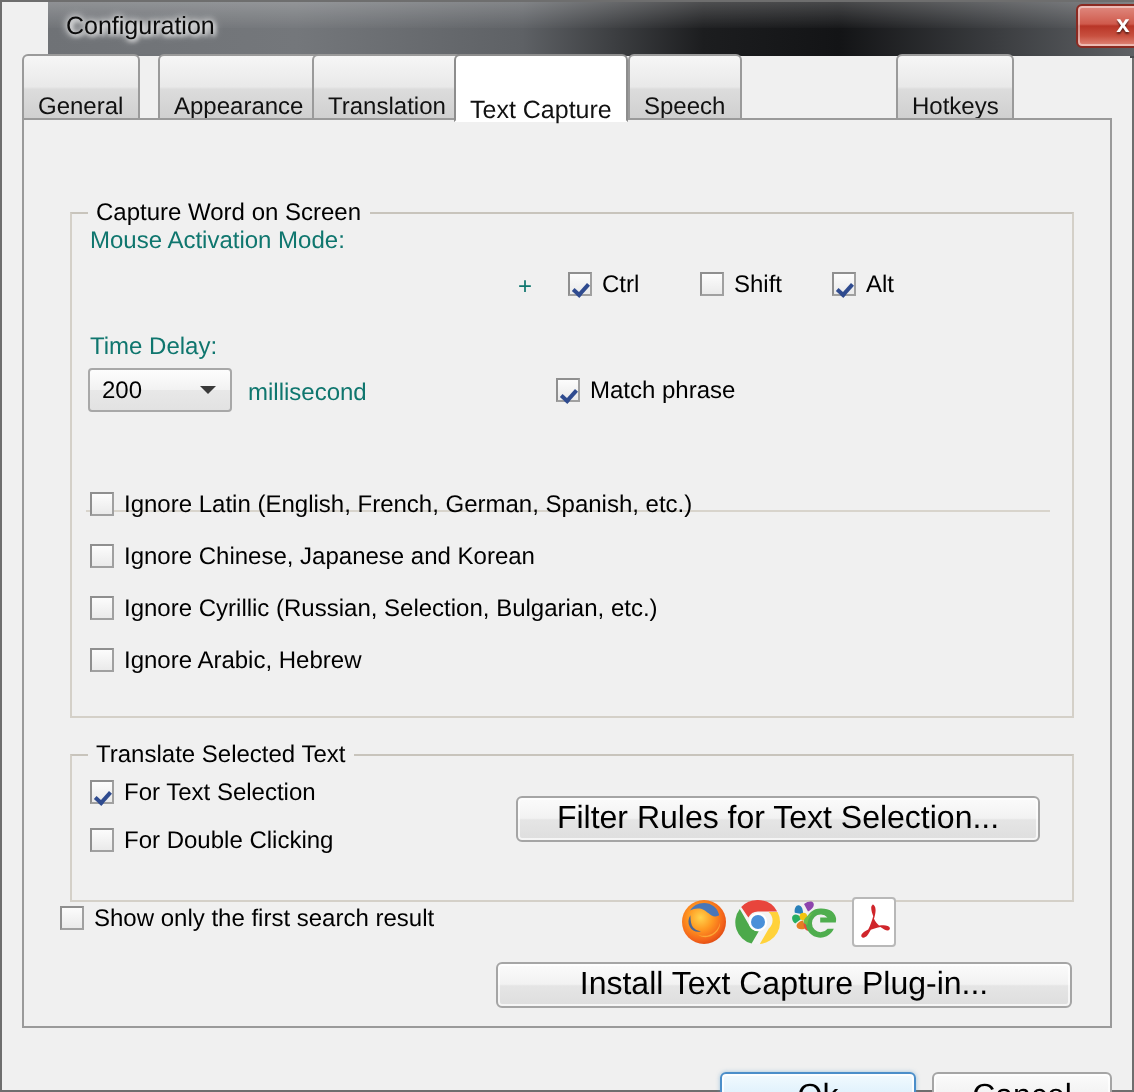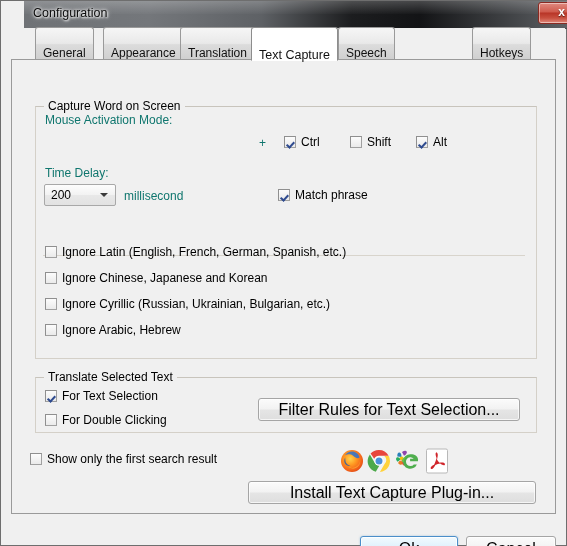--- a/index.html
+++ b/index.html
@@ -122,21 +122,20 @@
     line-height: 19px;
     font-size: 12px;
     color: #111;
     background: linear-gradient(to bottom, #f6f6f6 0%, #e9e9e9 48%, #dcdcdc 52%, #cfcfcf 100%);
     border: 1px solid #9a9a9a;
     border-bottom: none;
     border-top-left-radius: 3px;
     border-top-right-radius: 3px;
     white-space: nowrap;
     cursor: default;
-    margin-left: 24px;
   }
   .tab.active {
     height: 25px;
     bottom: -1px;
     line-height: 22px;
     background: #ffffff;
     border: 1px solid #8d8d8d;
     border-bottom: 1px solid #ffffff;
     z-index: 5;
     font-size: 12.5px;
@@ -175,21 +174,21 @@
   #group-capture {
     left: 21px;
     top: 46px;
     width: 502px;
     height: 253px;
   }
   #group-translate {
     left: 21px;
     top: 317px;
     width: 502px;
-    height: 56px;
+    height: 74px;
   }
 
   .sep-line {
     position: absolute;
     left: 31px;
     top: 195px;
     width: 482px;
     height: 1px;
     background: #d8d4cc;
   }
@@ -373,21 +372,21 @@
 
       <div class="sep-line"></div>
 
       <div class="cb" style="left:33px; top:185px;">
         <span class="box"></span><span class="txt">Ignore Latin (English, French, German, Spanish, etc.)</span>
       </div>
       <div class="cb" style="left:33px; top:211px;">
         <span class="box"></span><span class="txt">Ignore Chinese, Japanese and Korean</span>
       </div>
       <div class="cb" style="left:33px; top:237px;">
-        <span class="box"></span><span class="txt">Ignore Cyrillic (Russian, Ukrainian, Bulgarian, etc.)</span>
+        <span class="box"></span><span class="txt">Ignore Cyrillic (Russian, Selection, Bulgarian, etc.)</span>
       </div>
       <div class="cb" style="left:33px; top:263px;">
         <span class="box"></span><span class="txt">Ignore Arabic, Hebrew</span>
       </div>
 
       <fieldset class="group" id="group-translate">
         <div class="legend">Translate Selected Text</div>
       </fieldset>
 
       <div class="cb checked" style="left:33px; top:329px;">

